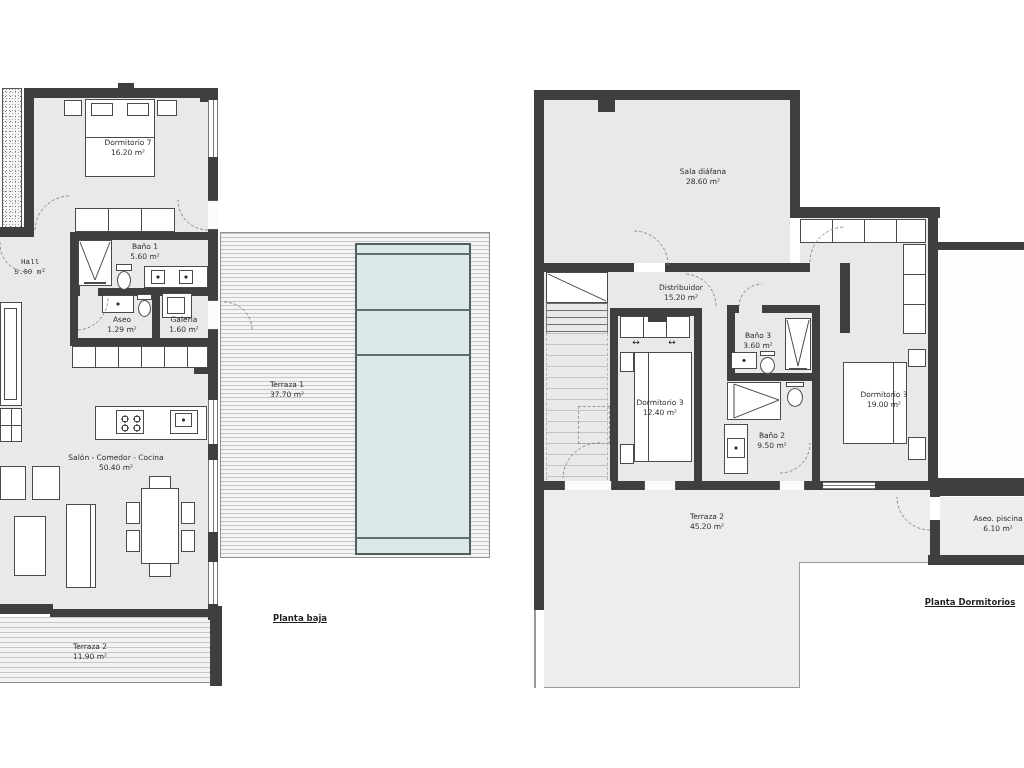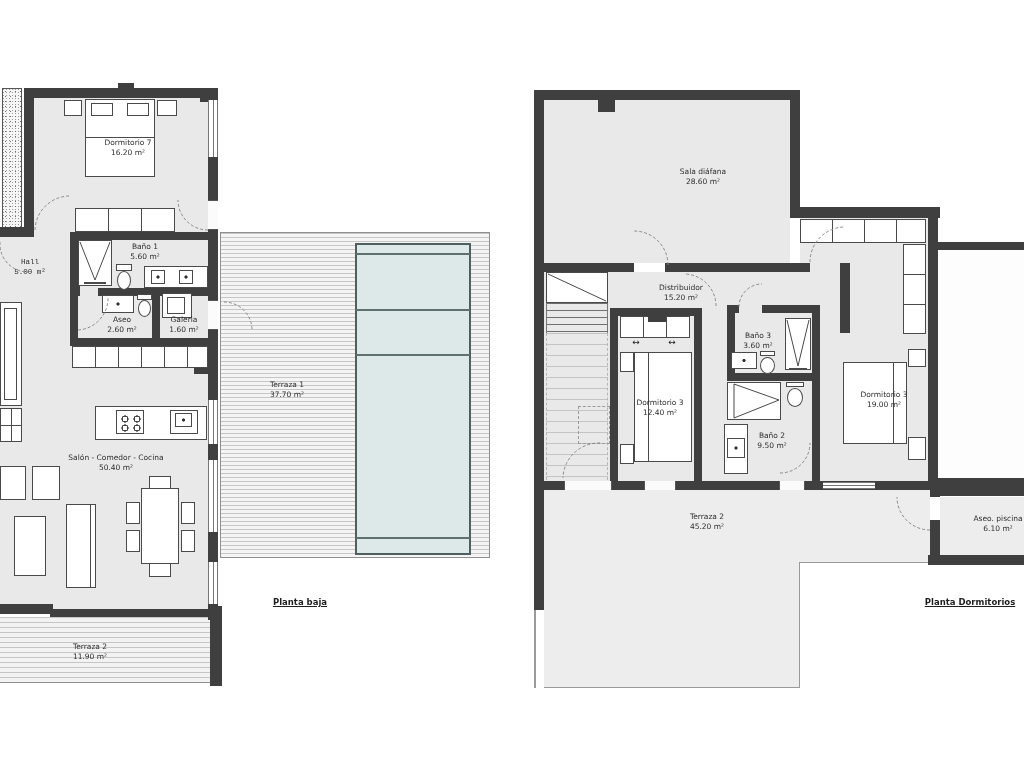--- a/index.html
+++ b/index.html
@@ -173,39 +173,39 @@
     <div class="label" style="left:30px;top:268px;font-family:Liberation Mono, monospace;">
       <span>Hall</span>
         <span>5.00 m²</span>
       </div>
     <div class="label" style="left:145px;top:252px;">
       <span>Baño 1</span>
         <span>5.60 m²</span>
       </div>
     <div class="label" style="left:122px;top:325px;">
       <span>Aseo</span>
-        <span>2.60 m²</span>
+        <span>1.29 m²</span>
       </div>
     <div class="label" style="left:184px;top:325px;">
       <span>Galeria</span>
         <span>1.60 m²</span>
       </div>
     <div class="label" style="left:287px;top:390px;">
       <span>Terraza 1</span>
         <span>37.70 m²</span>
       </div>
     <div class="label" style="left:116px;top:463px;">
       <span>Salón - Comedor - Cocina</span>
         <span>50.40 m²</span>
       </div>
     <div class="label" style="left:90px;top:652px;">
       <span>Terraza 2</span>
         <span>11.90 m²</span>
       </div>
-    <div class="plan-title" style="left:300px;top:602px;">Planta baja</div>
+    <div class="plan-title" style="left:300px;top:618px;">Planta baja</div>
   </section>
 
   
   <section style="display:contents">
 
     
     <div class="f" style="left:544px;top:100px;width:246px;height:163px;"></div>
     <div class="f" style="left:544px;top:272px;width:384px;height:209px;"></div>
     <div class="f" style="left:800px;top:218px;width:128px;height:54px;"></div>
     <div class="ft" style="left:544px;top:490px;width:386px;height:72px;"></div>

